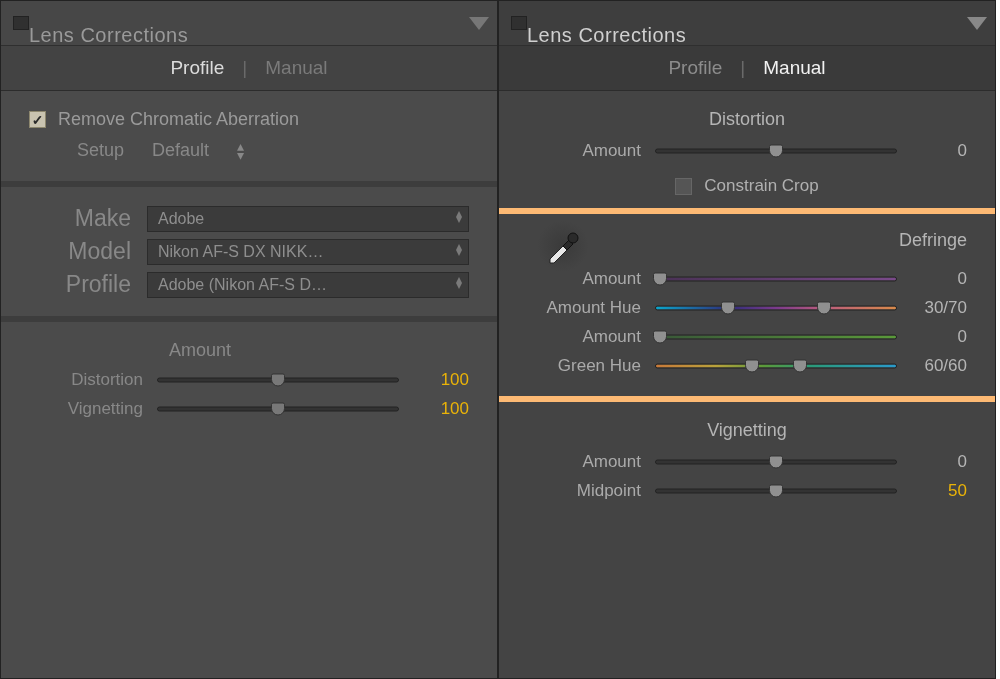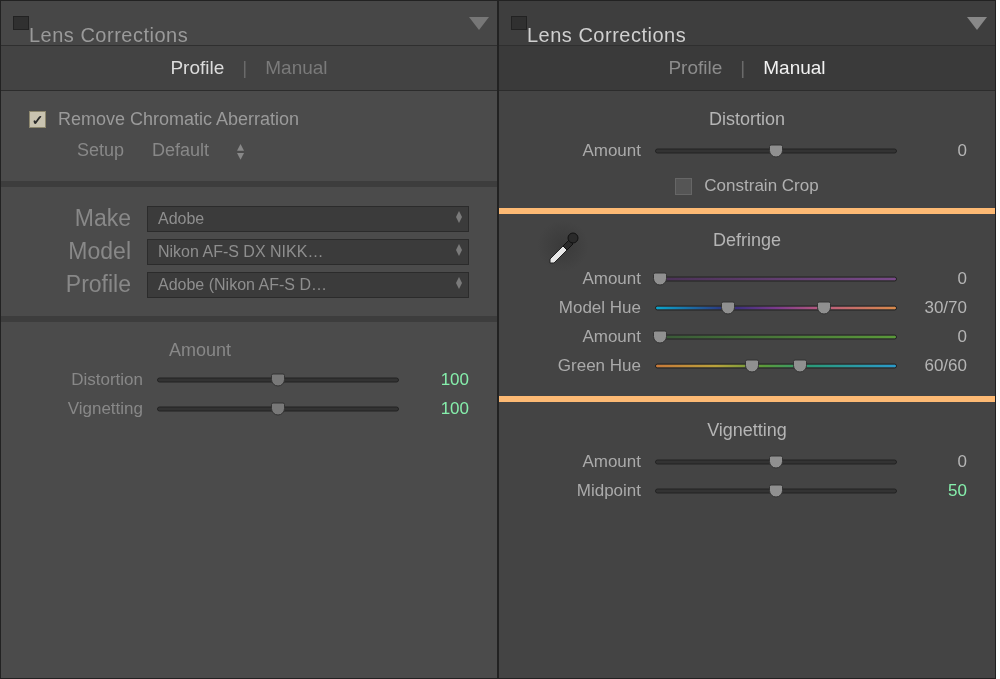--- a/index.html
+++ b/index.html
@@ -196,39 +196,39 @@
     top:50%; transform:translate(-50%,-50%);
   }
   .panel.dim .s-thumb { background:#787878; }
   .s-value {
     width: 70px;
     text-align:right;
     padding-left: 6px;
     color:#b5b5b5;
     font-size:17px;
   }
-  .s-value.dim { color:#86efac; }
+  .s-value.dim { color:#eab308; }
 
   
   .track-purple {
     background: linear-gradient(to right, #0aa6cc 0%, #2e2e7a 30%, #7b3a8c 50%, #bb5c7d 70%, #d98a4a 100%);
   }
   .track-green {
     background: linear-gradient(to right, #c97a39 0%, #b9a23b 25%, #5a9a3a 45%, #2a9a7a 65%, #2a9acb 100%);
   }
   .track-amount-purple {
     background: linear-gradient(to right, #333 0%, #333 4%, #4b3257 4%, #7a4a8a 100%);
   }
   .track-amount-green {
     background: linear-gradient(to right, #333 0%, #333 4%, #3a5a38 4%, #5a9a3a 100%);
   }
 
   
   .eyedropper-wrap {
-    display:flex; align-items:center; justify-content:center;
+    display:flex; align-items:center; justify-content:flex-end;
     position:relative;
     margin-bottom: 6px;
   }
   .eyedropper-circle {
     position:absolute; left:10px; top:-6px;
     width:52px; height:52px; border-radius:50%;
     background: radial-gradient(circle,#3a3a3a 0%, #444 70%);
   }
 
   
@@ -363,21 +363,21 @@
 
     <div class="slider-row">
       <div class="s-label">Amount</div>
       <div class="s-track-wrap">
         <div class="s-track track-amount-purple"></div>
         <div class="s-thumb" style="left:2%"></div>
       </div>
       <div class="s-value">0</div>
     </div>
     <div class="slider-row">
-      <div class="s-label">Model Hue</div>
+      <div class="s-label">Amount Hue</div>
       <div class="s-track-wrap">
         <div class="s-track track-purple"></div>
         <div class="s-thumb" style="left:30%"></div>
         <div class="s-thumb" style="left:70%"></div>
       </div>
       <div class="s-value">30/70</div>
     </div>
     <div class="slider-row">
       <div class="s-label">Amount</div>
       <div class="s-track-wrap">

